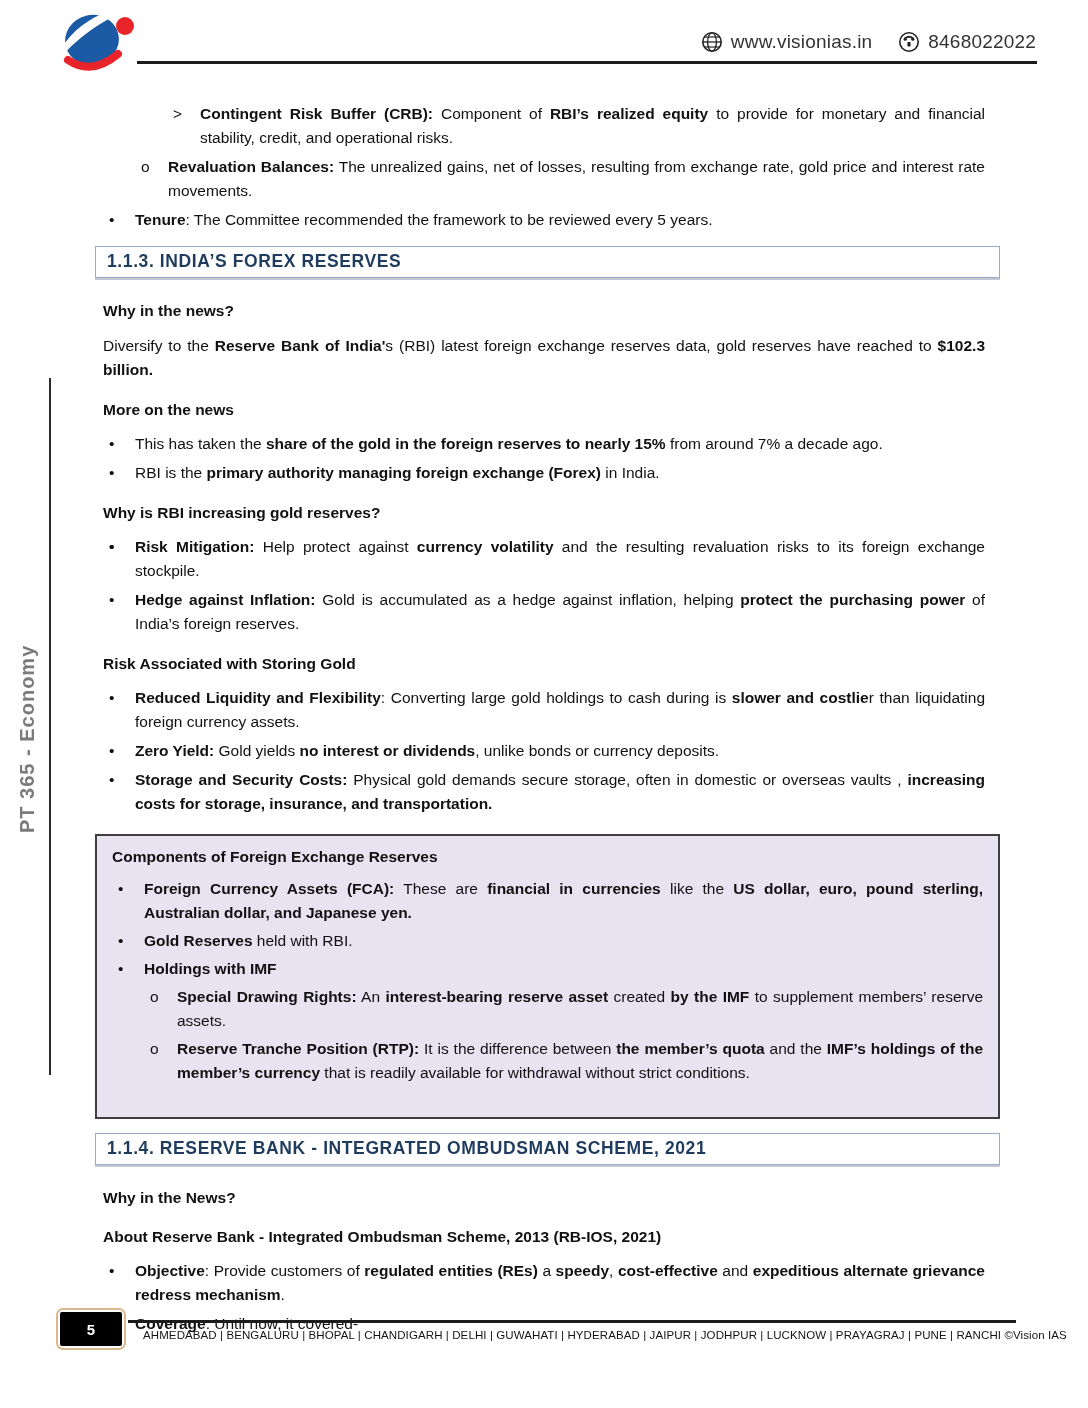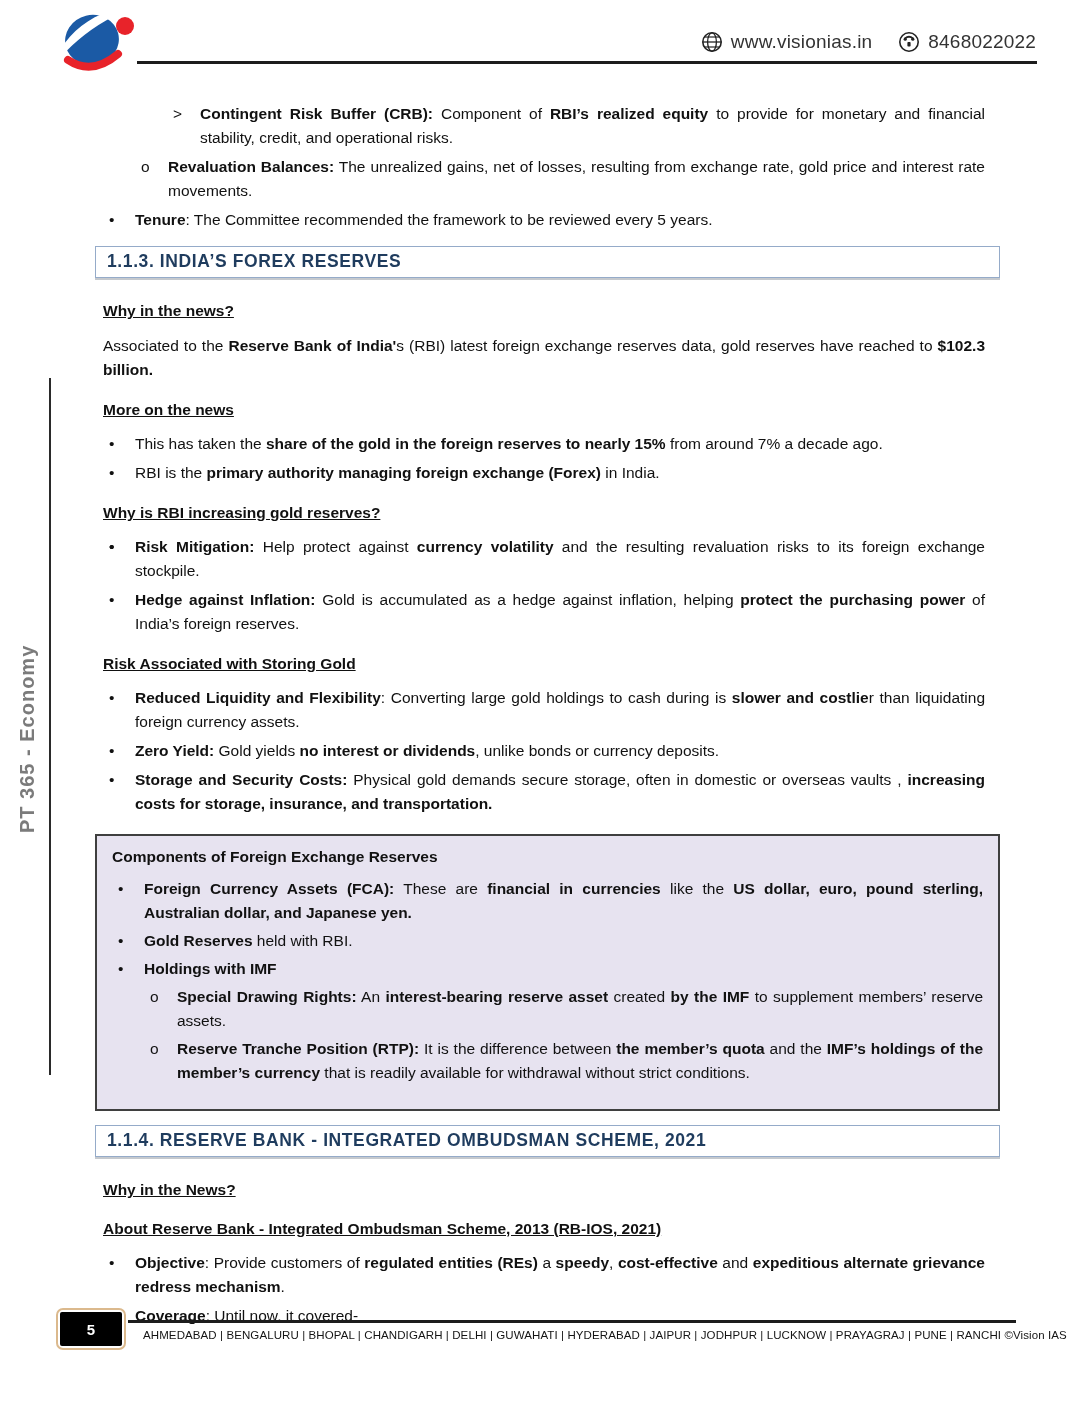--- a/index.html
+++ b/index.html
@@ -20,42 +20,42 @@
   .side-line{position:absolute;left:49px;top:378px;width:2px;height:697px;background:#2a2a2a;}
   .side-label{
     position:absolute;left:10px;top:627px;height:224px;width:34px;
     writing-mode:vertical-rl;transform:rotate(180deg);
     font-size:20px;font-weight:bold;color:#7b7b7b;letter-spacing:1px;
     display:flex;align-items:center;justify-content:center;white-space:nowrap;
   }
   
   .main{position:absolute;left:103px;top:98px;width:882px;}
   .para{font-size:15.5px;line-height:24px;text-align:justify;margin:12px 0;}
-  .subh{font-size:15.5px;line-height:22px;font-weight:bold;margin:17px 0 11px;text-decoration:underline;}
+  .subh{font-size:15.5px;line-height:22px;font-weight:bold;margin:17px 0 11px;}
   .b{font-weight:bold;}
   .hbox{
     box-sizing:border-box;margin:14px 0 22px -8px;width:905px;
     border:1px solid var(--box_border,#95abc9);
     box-shadow:0 2px 0 rgba(90,100,115,.35);
     padding:4px 11px 5px;
     color:var(--heading_navy,#1f3c5e);font-size:17.5px;font-weight:bold;letter-spacing:.6px;
   }
   .list{margin:4px 0;}
   .li{position:relative;font-size:15.5px;line-height:24px;text-align:justify;
     padding-left:32px;margin-bottom:5px;}
   .li.lvl2{padding-left:65px;}
   .li.lvl3{padding-left:97px;}
   .marker{position:absolute;left:6px;top:0;}
   .li.lvl2 .marker{left:38px;}
   .li.lvl3 .marker{left:70px;}
   .ibox{
     box-sizing:border-box;margin:18px 12px 10px -8px;width:905px;
     background:var(--ibox_bg,#e7e3f0);
     border:2px solid #3f3f3f;
-    padding:9px 15px 20px;
+    padding:9px 15px 28px;
   }
   .ibox-title{font-size:15.5px;font-weight:bold;line-height:24px;margin-bottom:8px;}
   .ibox .li{margin-bottom:4px;}
   
   .footer-line{position:absolute;left:128px;top:1320px;width:888px;height:3px;background:#1c1c1c;}
   .page-badge{
     position:absolute;left:56px;top:1308px;width:62px;height:34px;
     border:2px solid var(--gold,#dbb98d);border-radius:7px;background:#fff;
     box-shadow:inset 0 0 0 2px #fff;display:flex;align-items:center;justify-content:center;padding:2px;
   }
@@ -108,21 +108,21 @@
 <div class="side-label">PT 365 - Economy</div>
 
 <div class="main" id="content-root">
     <div class="list">
       <div class="li lvl3"><span class="marker">&gt;</span><span class="litext"><span class="b">Contingent Risk Buffer (CRB):</span><span> Component of </span><span class="b">RBI’s realized equity</span><span> to provide for monetary and financial stability, credit, and operational risks.</span></span></div>
       <div class="li lvl2"><span class="marker">o</span><span class="litext"><span class="b">Revaluation Balances:</span><span> The unrealized gains, net of losses, resulting from exchange rate, gold price and interest rate movements.</span></span></div>
       <div class="li lvl1"><span class="marker">•</span><span class="litext"><span class="b">Tenure</span><span>: The Committee recommended the framework to be reviewed every 5 years.</span></span></div>
     </div>
     <div class="hbox">1.1.3. INDIA’S FOREX RESERVES</div>
     <div class="subh">Why in the news?</div>
-    <div class="para"><span>Associated to the </span><span class="b">Reserve Bank of India'</span><span>s (RBI) latest foreign exchange reserves data, gold reserves have reached to </span><span class="b">$102.3 billion.</span></div>
+    <div class="para"><span>Diversify to the </span><span class="b">Reserve Bank of India'</span><span>s (RBI) latest foreign exchange reserves data, gold reserves have reached to </span><span class="b">$102.3 billion.</span></div>
     <div class="subh">More on the news</div>
     <div class="list">
       <div class="li lvl1"><span class="marker">•</span><span class="litext"><span>This has taken the </span><span class="b">share of the gold in the foreign reserves to nearly 15%</span><span> from around 7% a decade ago.</span></span></div>
       <div class="li lvl1"><span class="marker">•</span><span class="litext"><span>RBI is the </span><span class="b">primary authority managing foreign exchange (Forex)</span><span> in India.</span></span></div>
     </div>
     <div class="subh">Why is RBI increasing gold reserves?</div>
     <div class="list">
       <div class="li lvl1"><span class="marker">•</span></div>
       <div class="li lvl1"><span class="marker">•</span><span class="litext"><span class="b">Risk Mitigation:</span><span> Help protect against </span><span class="b">currency volatility</span><span> and the resulting revaluation risks to its foreign exchange stockpile.</span></span></div>
       <div class="li lvl1"><span class="marker">•</span><span class="litext"><span class="b">Hedge against Inflation:</span><span> Gold is accumulated as a hedge against inflation, helping </span><span class="b">protect the purchasing power</span><span> of India’s foreign reserves.</span></span></div>

